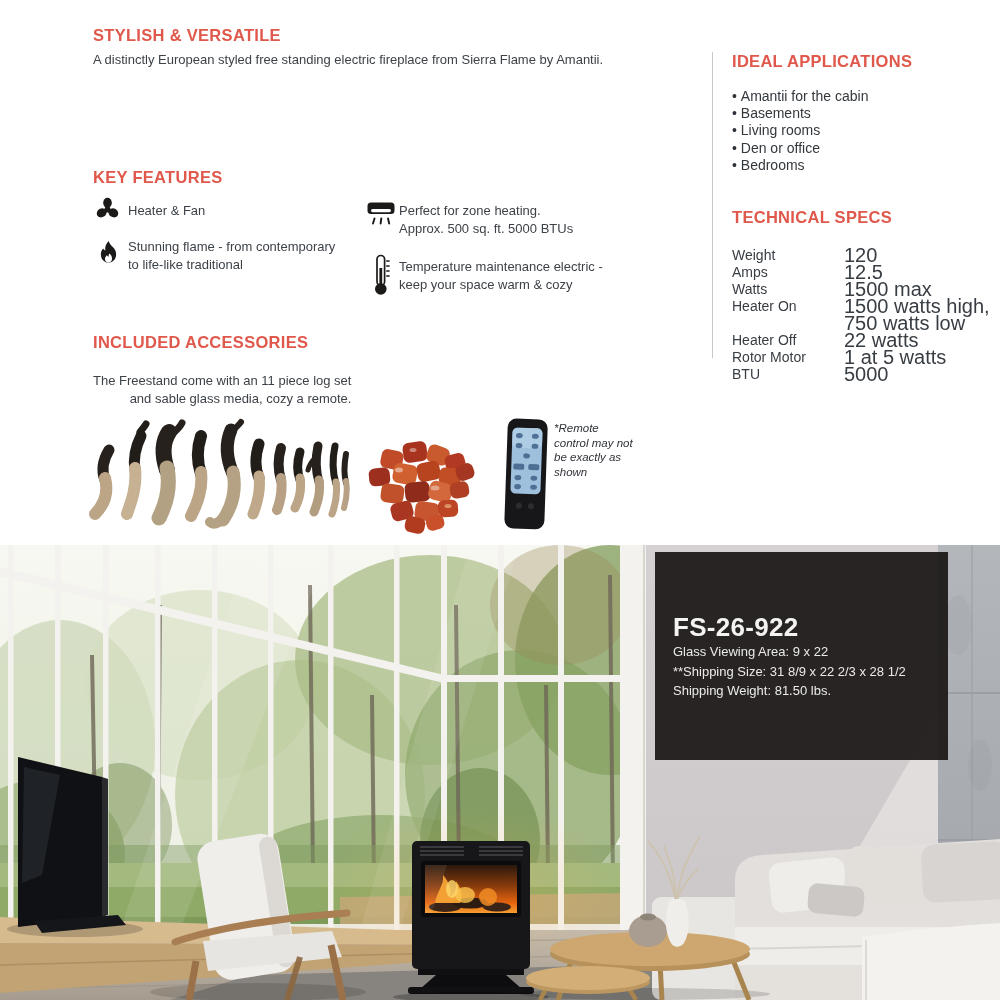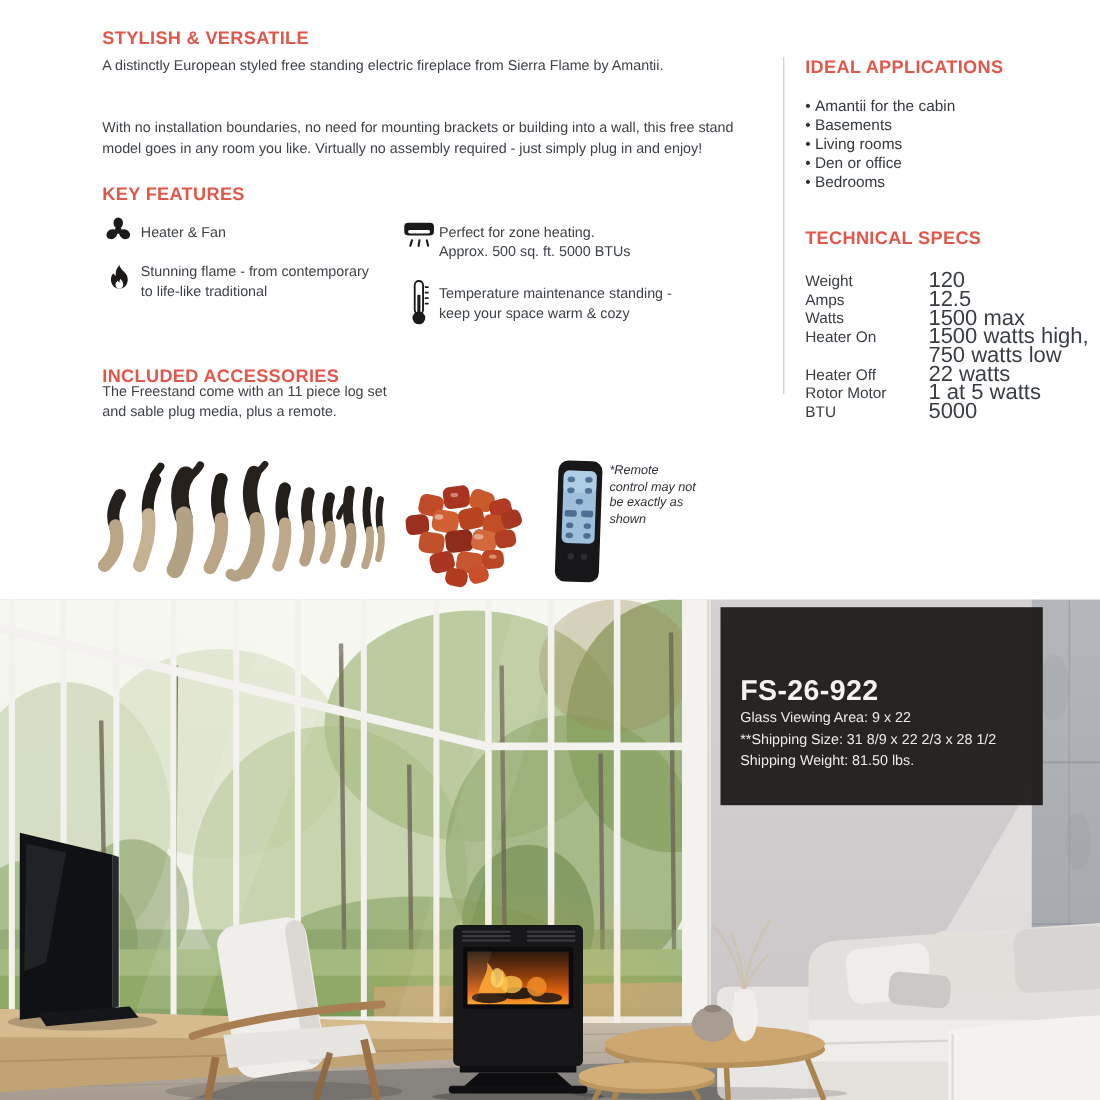--- a/index.html
+++ b/index.html
@@ -26,39 +26,35 @@
   .spec-row { display:flex; min-height:17px; }
   .spec-label { width:112px; font-size:14px; line-height:17px; color:#383d43; }
   .spec-values { font-size:20px; line-height:17px; color:#383d43; }
   .note {
     font-size:11.5px; line-height:14.5px; font-style:italic; color:#2f3338;
     width:80px;
   }
   .photo { left:0; top:545px; width:1000px; height:455px; background:#dfe2da; }
   .photo svg { display:block; }
   .overlay-box {
-    left:655px; top:552px; width:293px; height:180px;
+    left:655px; top:552px; width:293px; height:208px;
     background:rgba(30,26,25,0.95);
     padding:60px 0 0 18px; color:#f4f3f2;
   }
   .overlay-model { font-size:26px; font-weight:bold; letter-spacing:.3px; line-height:30px; }
   .overlay-line { font-size:13px; line-height:19.5px; white-space:nowrap; color:#eceae9; }
 </style>
 </head>
 <body>
 
 <div class="page">
 
   <div class="abs heading" style="left:93px; top:26px;">STYLISH &amp; VERSATILE</div>
   <div class="abs" style="left:93px; top:51px;">
     <div class="bodyline">A distinctly European styled free standing electric fireplace from Sierra Flame by Amantii.</div>
-  </div>
-  <div class="abs" style="left:93px; top:107px;">
-    <div class="bodyline">With no installation boundaries, no need for mounting brackets or building into a wall, this free stand</div>
-    <div class="bodyline">model goes in any room you like. Virtually no assembly required - just simply plug in and enjoy!</div>
   </div>
 
   <div class="abs heading" style="left:93px; top:168px;">KEY FEATURES</div>
 
   <div class="abs" style="left:95px; top:197px;">
     <svg width="25" height="25" viewBox="0 0 26 26">
       <g fill="#1c1a18">
         <ellipse cx="13" cy="6" rx="4.5" ry="5.3"></ellipse>
         <ellipse cx="13" cy="6" rx="4.5" ry="5.3" transform="rotate(120 13 13)"></ellipse>
         <ellipse cx="13" cy="6" rx="4.5" ry="5.3" transform="rotate(240 13 13)"></ellipse>
@@ -102,28 +98,28 @@
       <rect x="7.4" y="14" width="2.8" height="21" fill="#1c1a18"></rect>
       <g stroke="#1c1a18" stroke-width="1.5">
         <line x1="14.2" y1="7" x2="17.6" y2="7"></line>
         <line x1="14.2" y1="12" x2="17.6" y2="12"></line>
         <line x1="14.2" y1="17" x2="17.6" y2="17"></line>
         <line x1="14.2" y1="22" x2="17.6" y2="22"></line>
       </g>
     </svg>
   </div>
   <div class="abs" style="left:399px; top:258px;">
-    <div class="featline">Temperature maintenance standing -</div>
+    <div class="featline">Temperature maintenance electric -</div>
     <div class="featline">keep your space warm &amp; cozy</div>
   </div>
 
   <div class="abs heading" style="left:93px; top:333px;">INCLUDED ACCESSORIES</div>
-  <div class="abs" style="left:93px; top:347px;">
+  <div class="abs" style="left:93px; top:372px;text-align:right;">
     <div class="bodyline" style="line-height:18px;">The Freestand come with an 11 piece log set</div>
-    <div class="bodyline" style="line-height:18px;">and sable plug media, plus a remote.</div>
+    <div class="bodyline" style="line-height:18px;">and sable glass media, cozy a remote.</div>
   </div>
 
   <div class="abs" style="left:85px; top:418px;">
     <svg width="265" height="120" viewBox="0 0 265 120">
       <g fill="none" stroke-linecap="round">
         <path d="M24,32 C18,42 16,52 20,62" stroke="#26211c" stroke-width="11"></path>
         <path d="M20,60 C24,76 18,88 10,96" stroke="#bca487" stroke-width="12"></path>
         <path d="M56,18 C50,30 48,40 50,52" stroke="#211d19" stroke-width="11"></path>
         <path d="M55,14 C58,10 60,8 61,6" stroke="#211d19" stroke-width="7"></path>
         <path d="M50,50 C52,70 46,84 42,96" stroke="#c6b193" stroke-width="12"></path>

